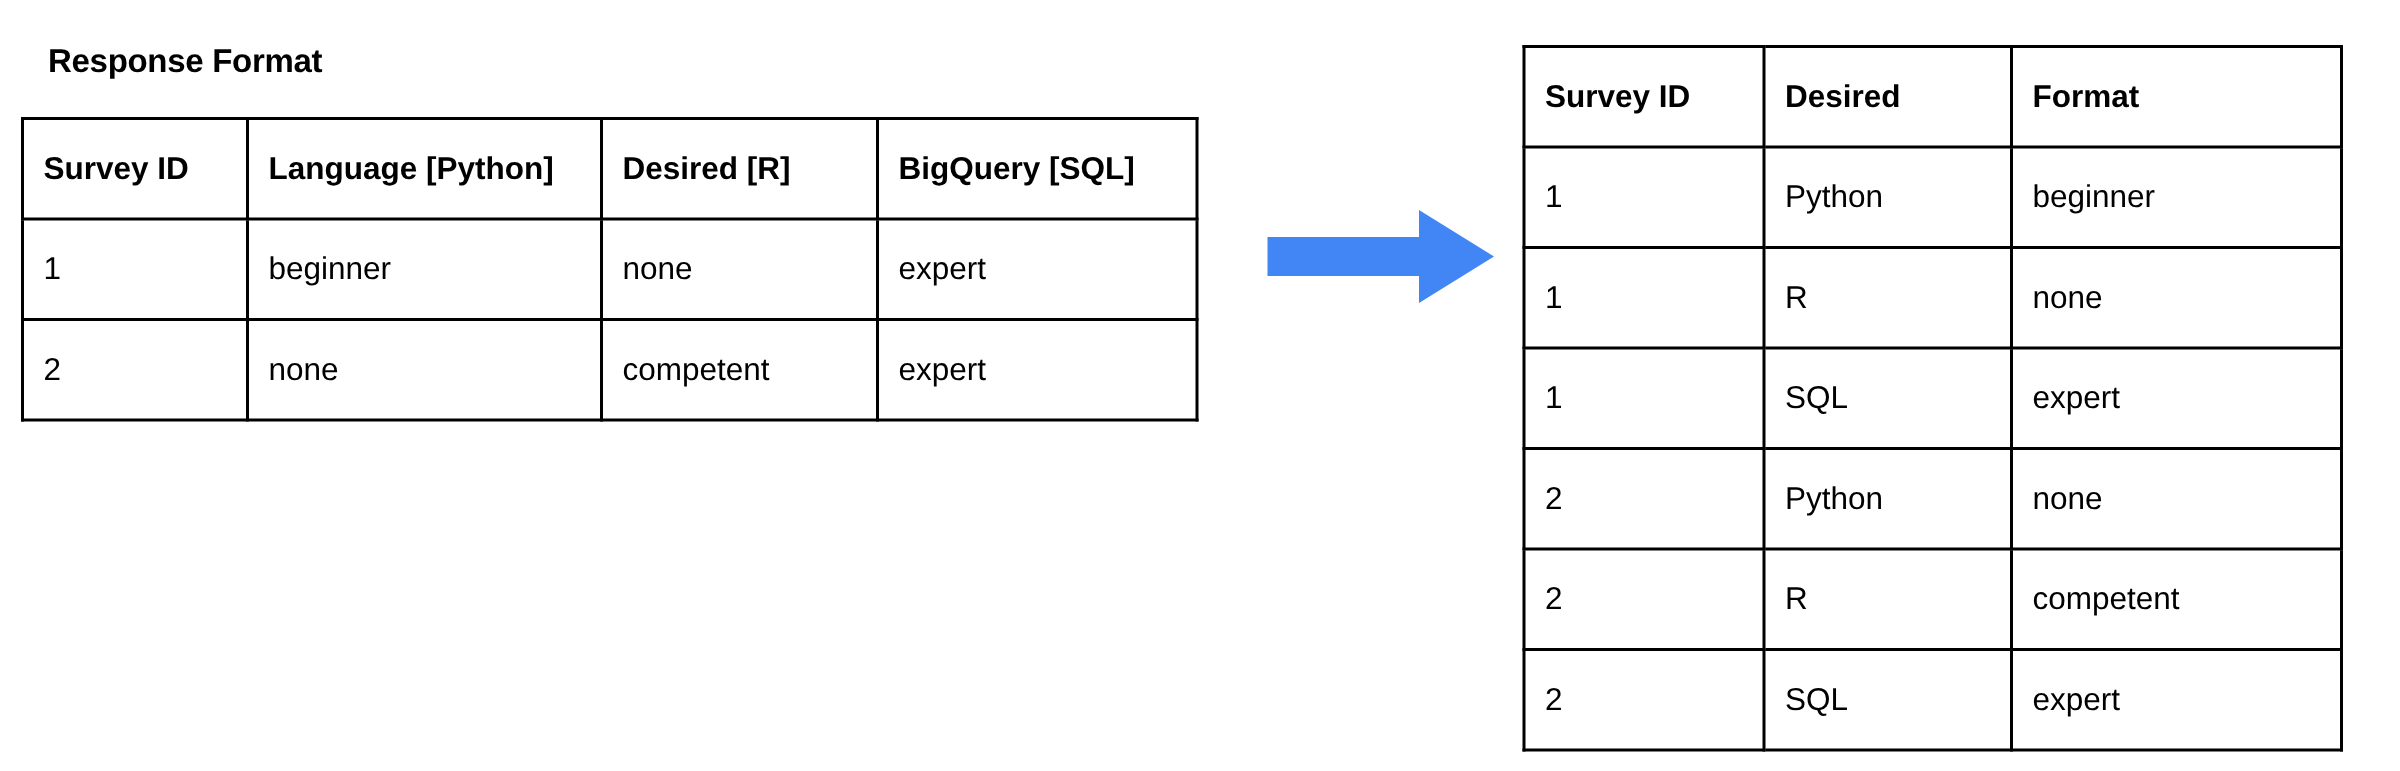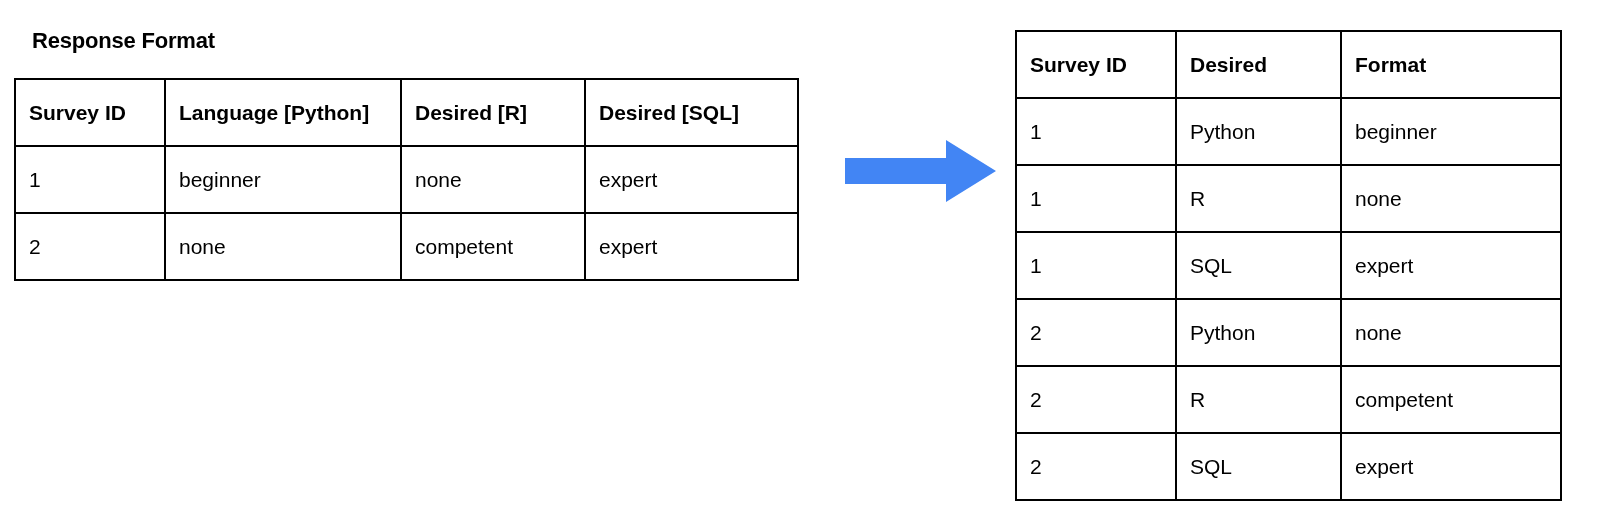--- a/index.html
+++ b/index.html
@@ -109,21 +109,21 @@
       <col class="c0">
         <col class="c1">
         <col class="c2">
         <col class="c3">
     </colgroup>
     <thead>
       <tr>
         <th>Survey ID</th>
         <th>Language [Python]</th>
         <th>Desired [R]</th>
-        <th>Desired [SQL]</th>
+        <th>BigQuery [SQL]</th>
       </tr>
     </thead>
     <tbody>
       <tr>
         <td>1</td>
         <td>beginner</td>
         <td>none</td>
         <td>expert</td>
       </tr>
       <tr>

